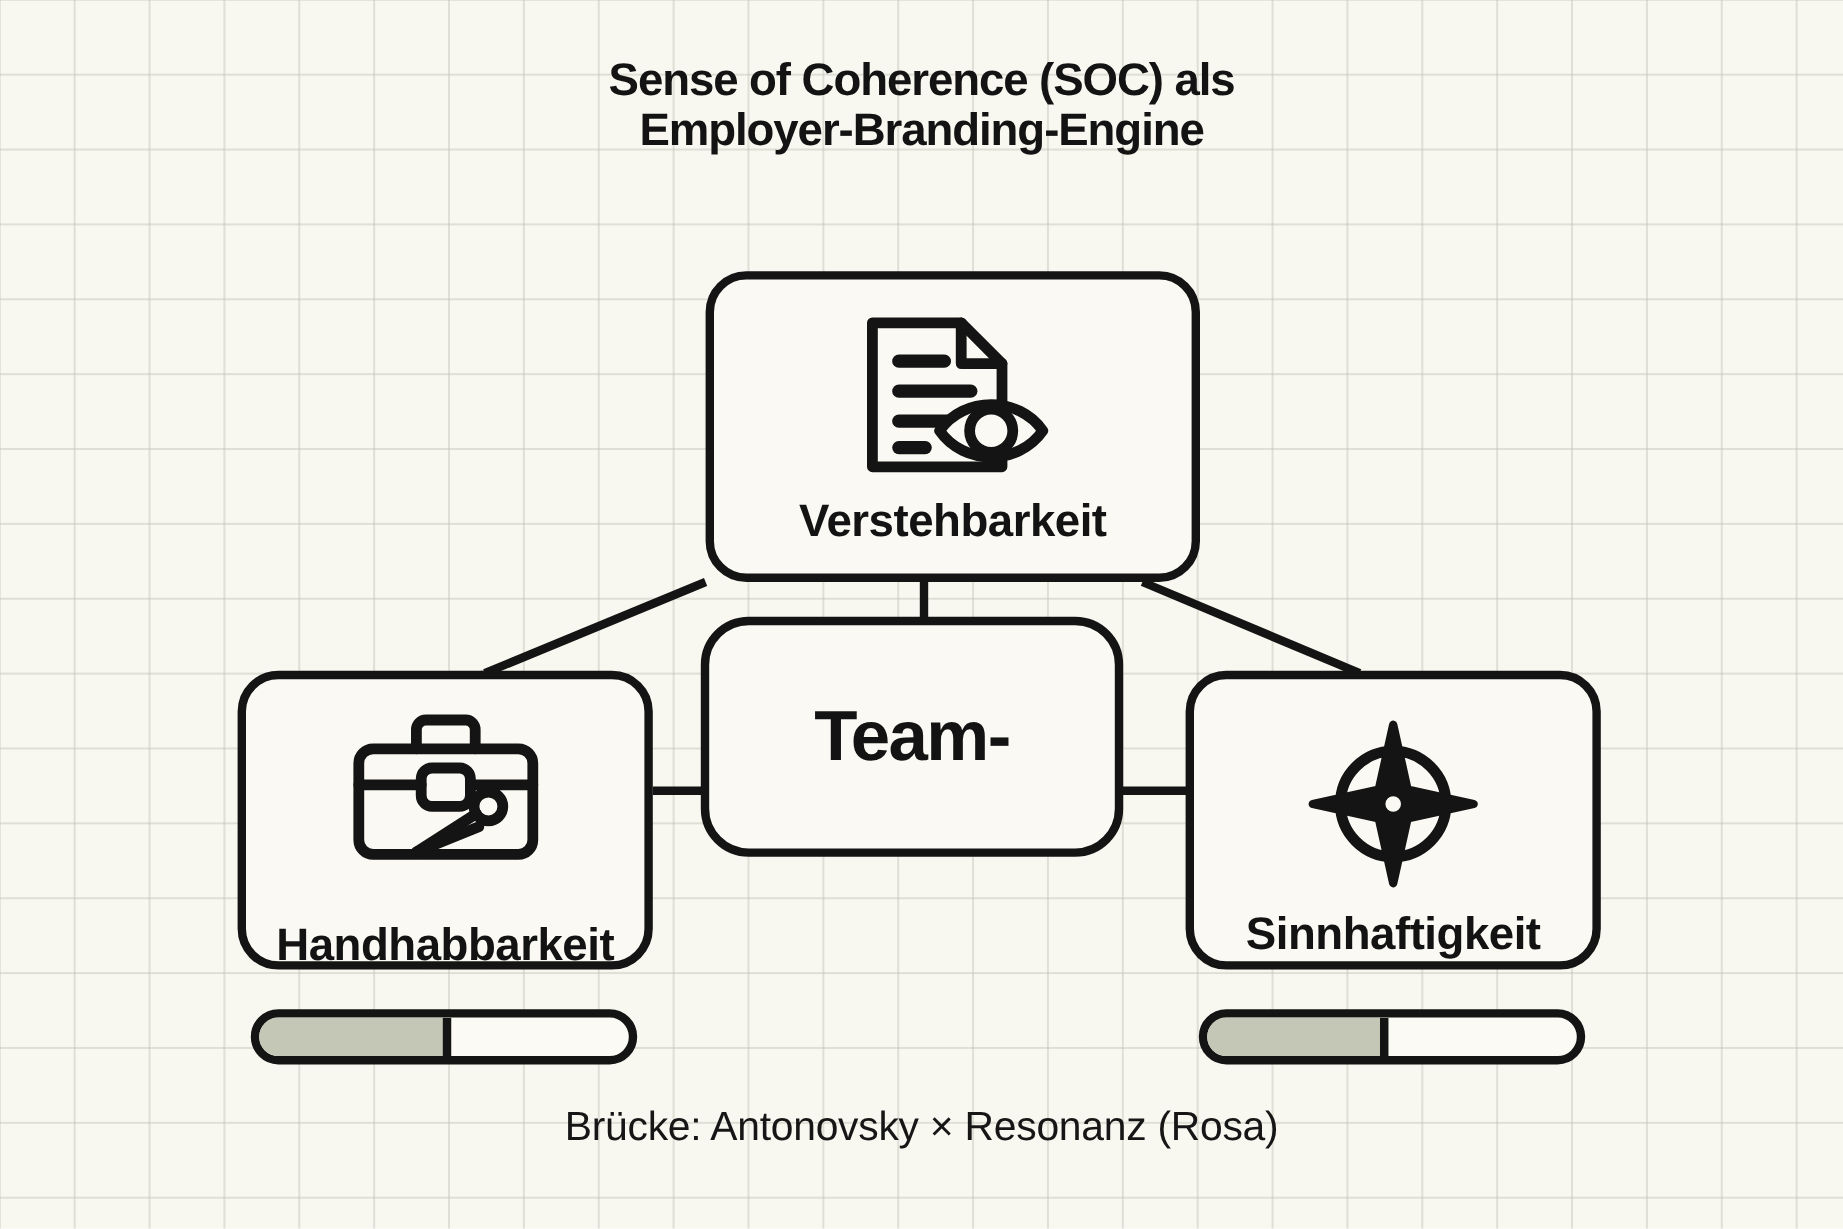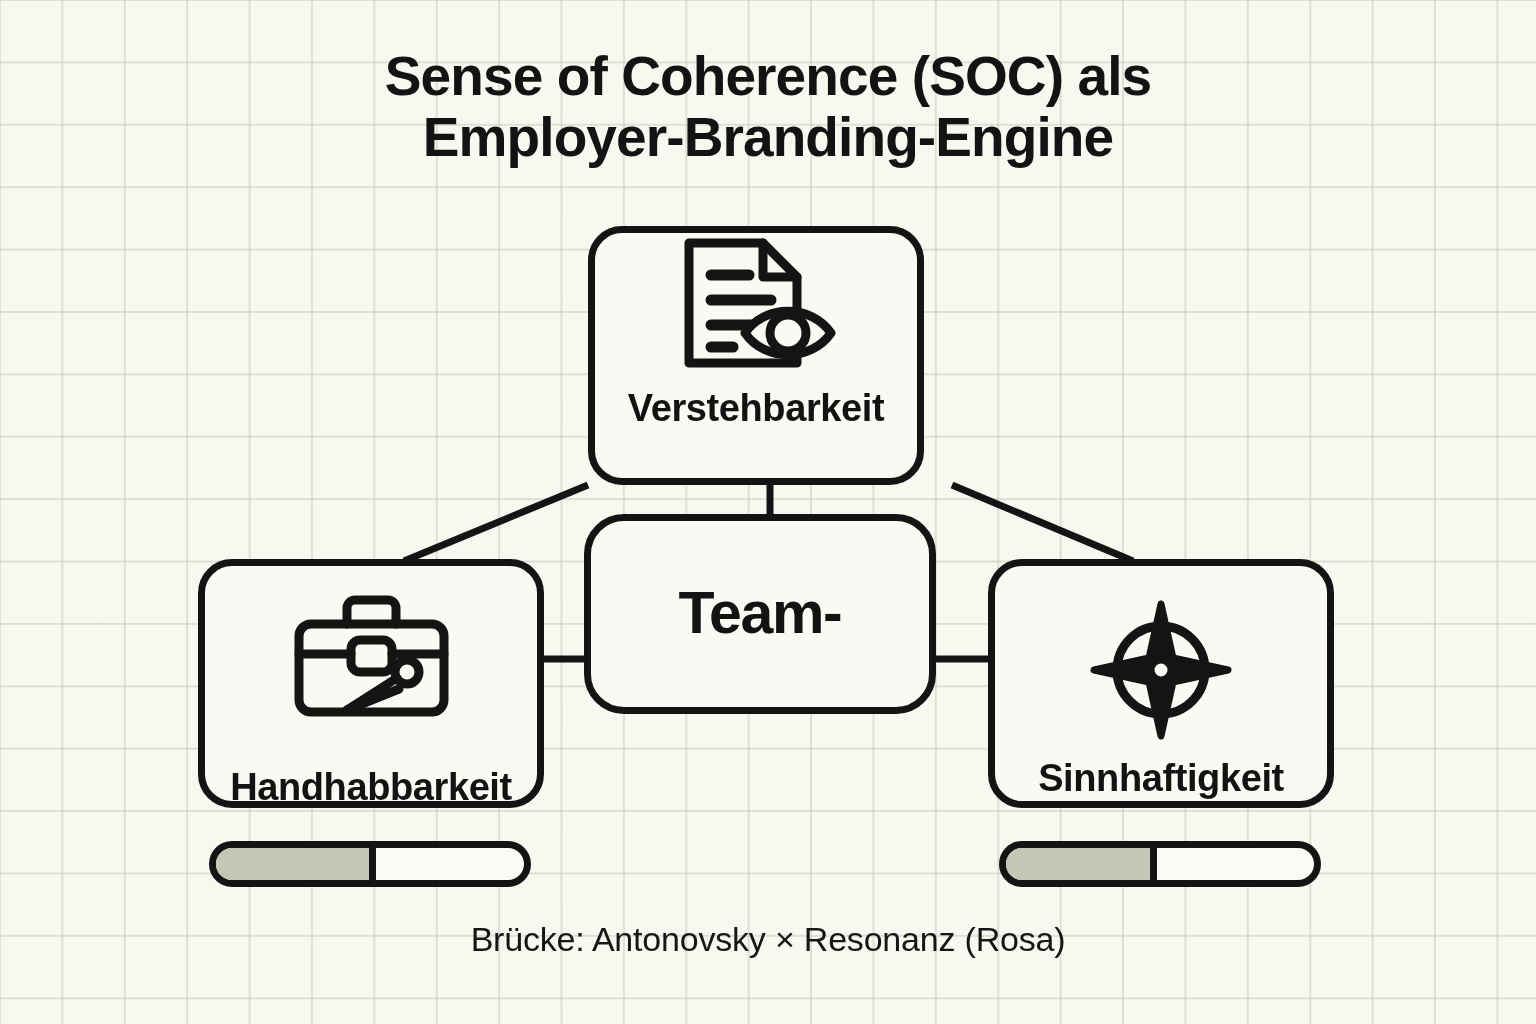--- a/index.html
+++ b/index.html
@@ -20,21 +20,21 @@
     background-size:62.4px 62.4px;
     background-position:-1px -1px;
   }
 
   
   #title {
     position:absolute;
     left:0; right:0; top:46px;
     text-align:center;
     color:#131313;
-    font-size:55px;
+    font-size:38px;
     font-weight:bold;
     line-height:1.11;
     letter-spacing:-0.9px;
   }
   #title .ln { display:block; }
 
   
   #links {
     position:absolute; left:0; top:0;
     width:1536px; height:1024px;
@@ -61,21 +61,22 @@
     color:#131313;
     font-weight:bold;
     font-size:38px;
     line-height:1.0;
     white-space:nowrap;
     letter-spacing:-0.4px;
   }
 
   #node-top {
     left:588px; top:226px;
-    width:336px; height:259px;
+    width:412px; height:259px;
+    padding-top:26px;
   }
   #node-top .caption { margin-top:12px; }
 
   #node-left {
     left:198px; top:559px;
     width:346px; height:249px;
     padding-top:26px;
     gap:26px;
   }
   #node-left .caption { margin-top:16px; }

